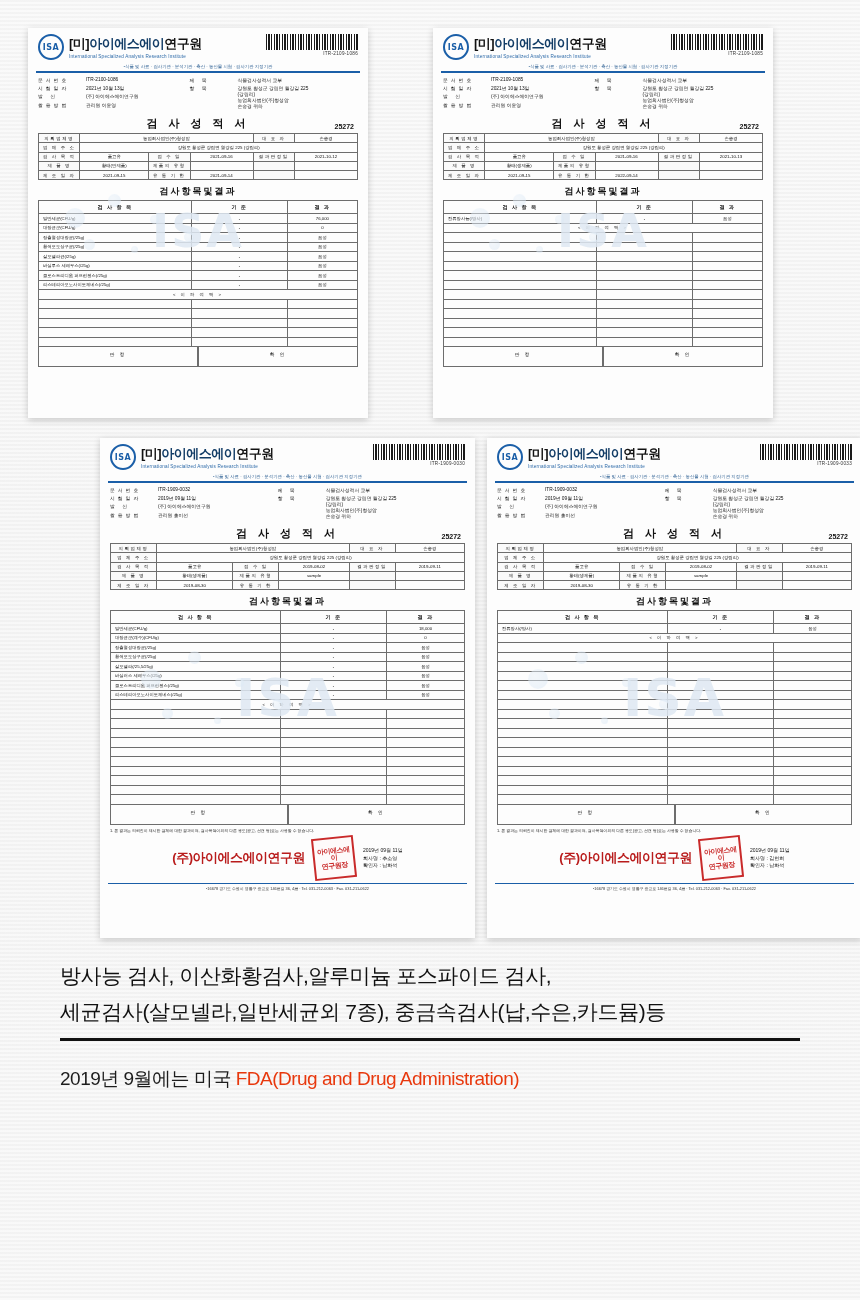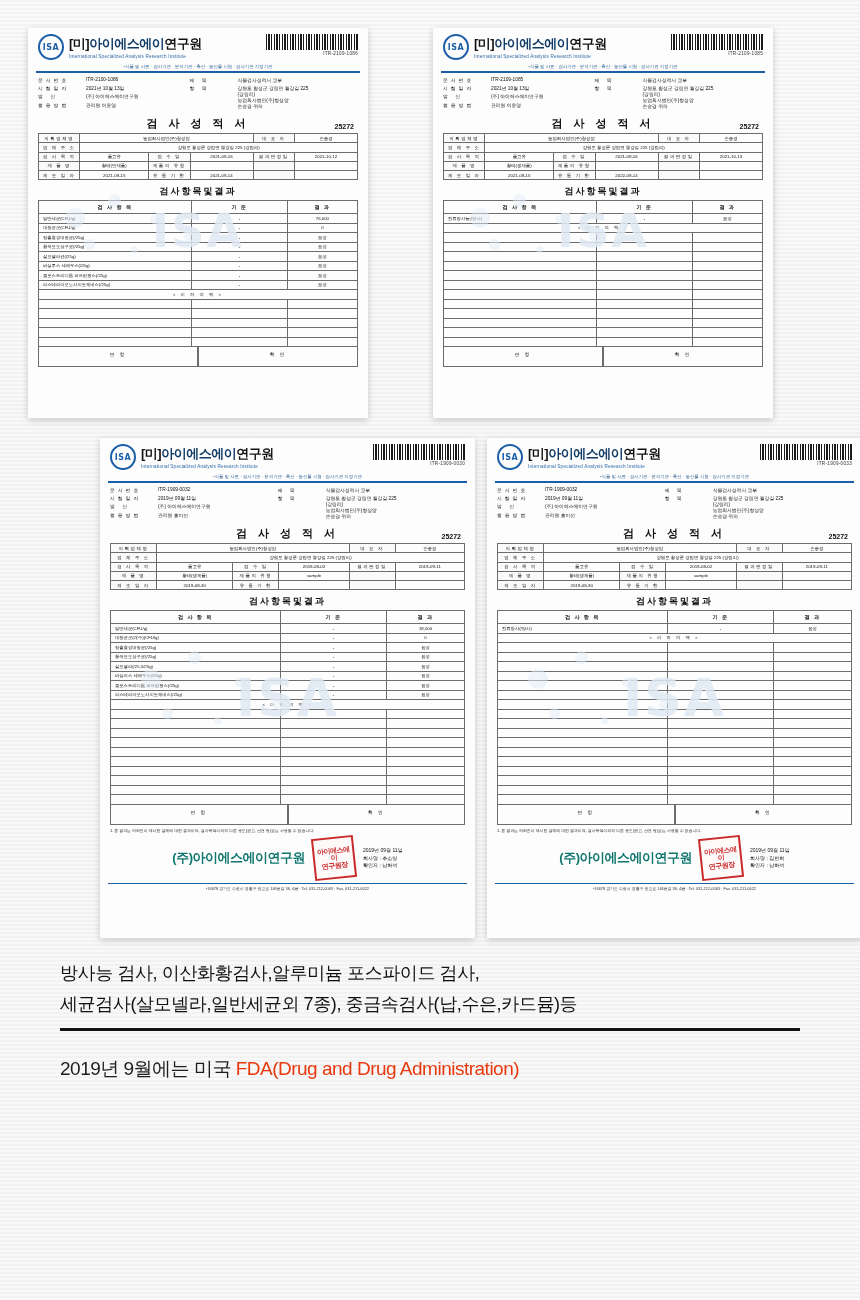--- a/index.html
+++ b/index.html
@@ -112,37 +112,37 @@
   .foot-boxes div {
     border:.6px solid #6d6d6d; border-top:0; flex:1;
     font-size:4.6px; text-align:center; padding:5px 0 9px; letter-spacing:2px;
   }
 
   .note { font-size:3.9px; color:#222; margin:3px 10px 0; line-height:1.45; }
   .sign {
     display:flex; align-items:center; justify-content:center; gap:8px;
     margin-top:4px; padding:0 10px;
   }
-  .sign .co { font-size:13px; font-weight:bold; color:#0f766e; letter-spacing:-.5px; }
+  .sign .co { font-size:13px; font-weight:bold; color:#b91c1c; letter-spacing:-.5px; }
   .stamp {
     width:42px; height:42px; border:2px solid #c92a2a; color:#c92a2a;
     font-size:7px; line-height:1.05; font-weight:bold;
     display:flex; align-items:center; justify-content:center; text-align:center;
     transform:rotate(-6deg); background:rgba(255,245,245,.4);
     letter-spacing:-.5px; padding:2px;
   }
   .sign .date { font-size:5px; color:#111; line-height:1.5; }
   .sheet-foot {
     font-size:3.9px; color:#333; text-align:center;
     border-top:.8px solid #1b5fa8; margin:4px 8px 0; padding-top:2px;
   }
 
   
   .bottom { padding:18px 60px 0; }
-  .tests { font-size:18px; color:#111; line-height:1.7; letter-spacing:-.4px; }
+  .tests { font-size:21px; color:#111; line-height:1.7; letter-spacing:-.4px; }
   .hr-black { height:3px; background:#111; margin:9px 0 22px; }
   .para { font-size:19px; line-height:1.66; color:#1d1d1d; letter-spacing:-.5px; }
   .red { color:#e8380d; }
 </style>
 </head>
 <body>
 
 <div class="sheets">
     <div class="sheet small" id="sheet-top-left" style="left:28px;top:28px">
       <div class="wm s">ISA</div>

